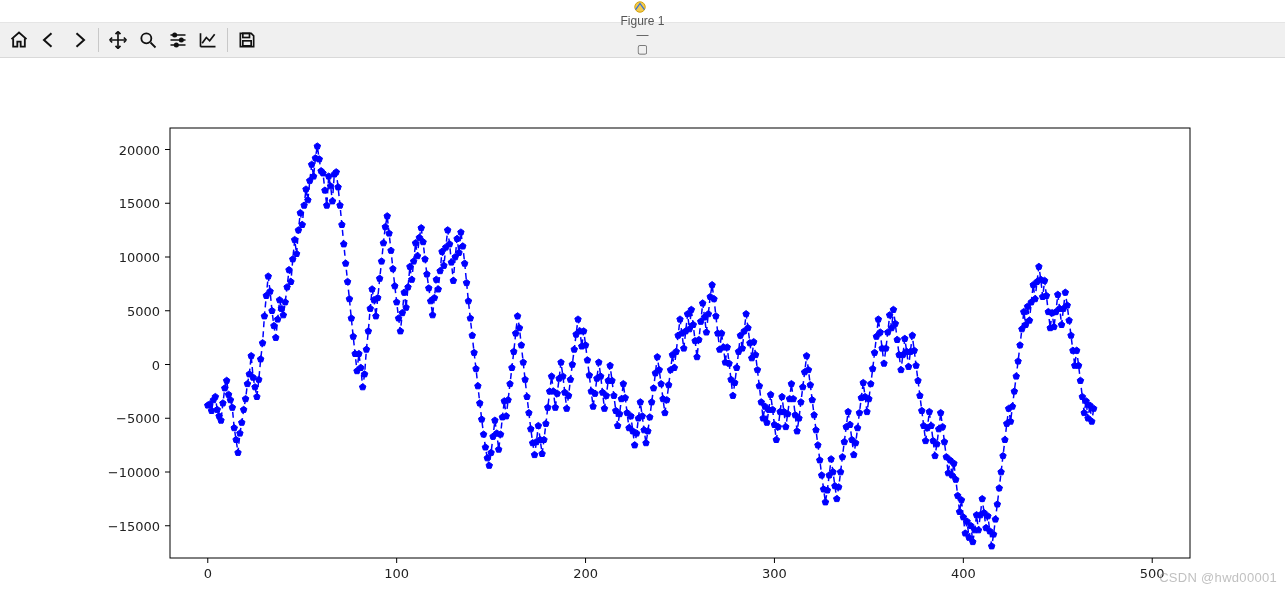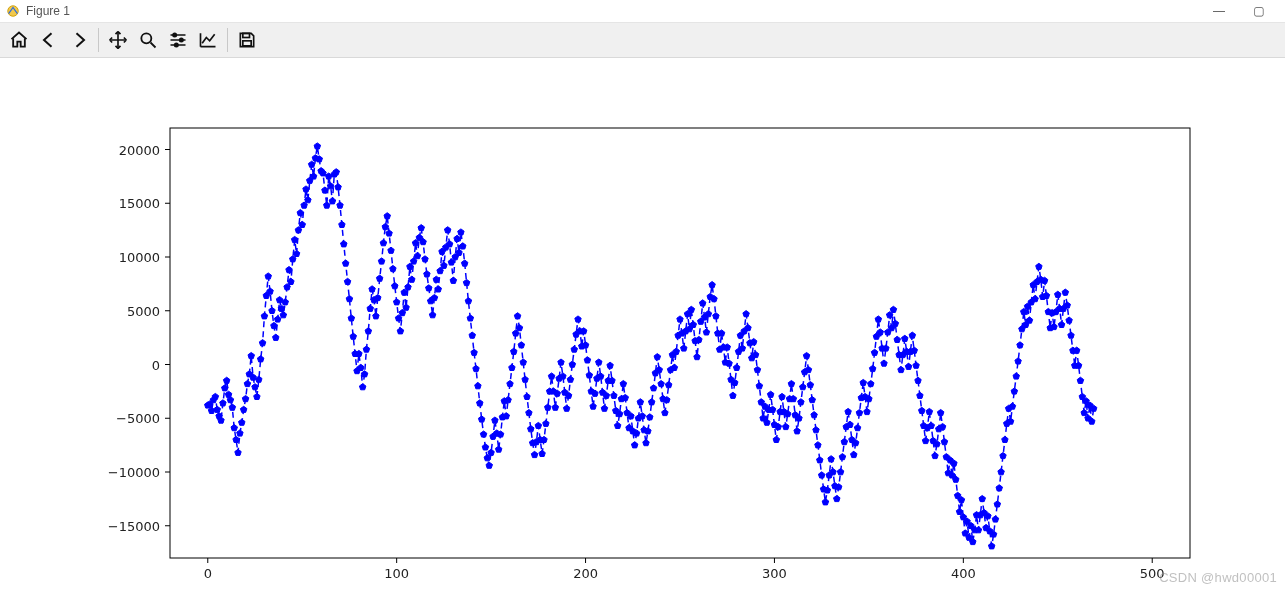--- a/index.html
+++ b/index.html
@@ -14,20 +14,21 @@
     position: relative;
   }
   .titlebar {
     height: 22px;
     display: flex;
     align-items: center;
     padding: 0 6px;
     background: #fff;
     color: #555;
     font-size: 12px;
+    flex-direction: column;
   }
   .titlebar .app-icon {
     width: 14px; height:14px;
     margin-right: 6px;
   }
   .titlebar .spacer { flex: 1; }
   .winbtn {
     width: 40px;
     height: 22px;
     display: flex;

